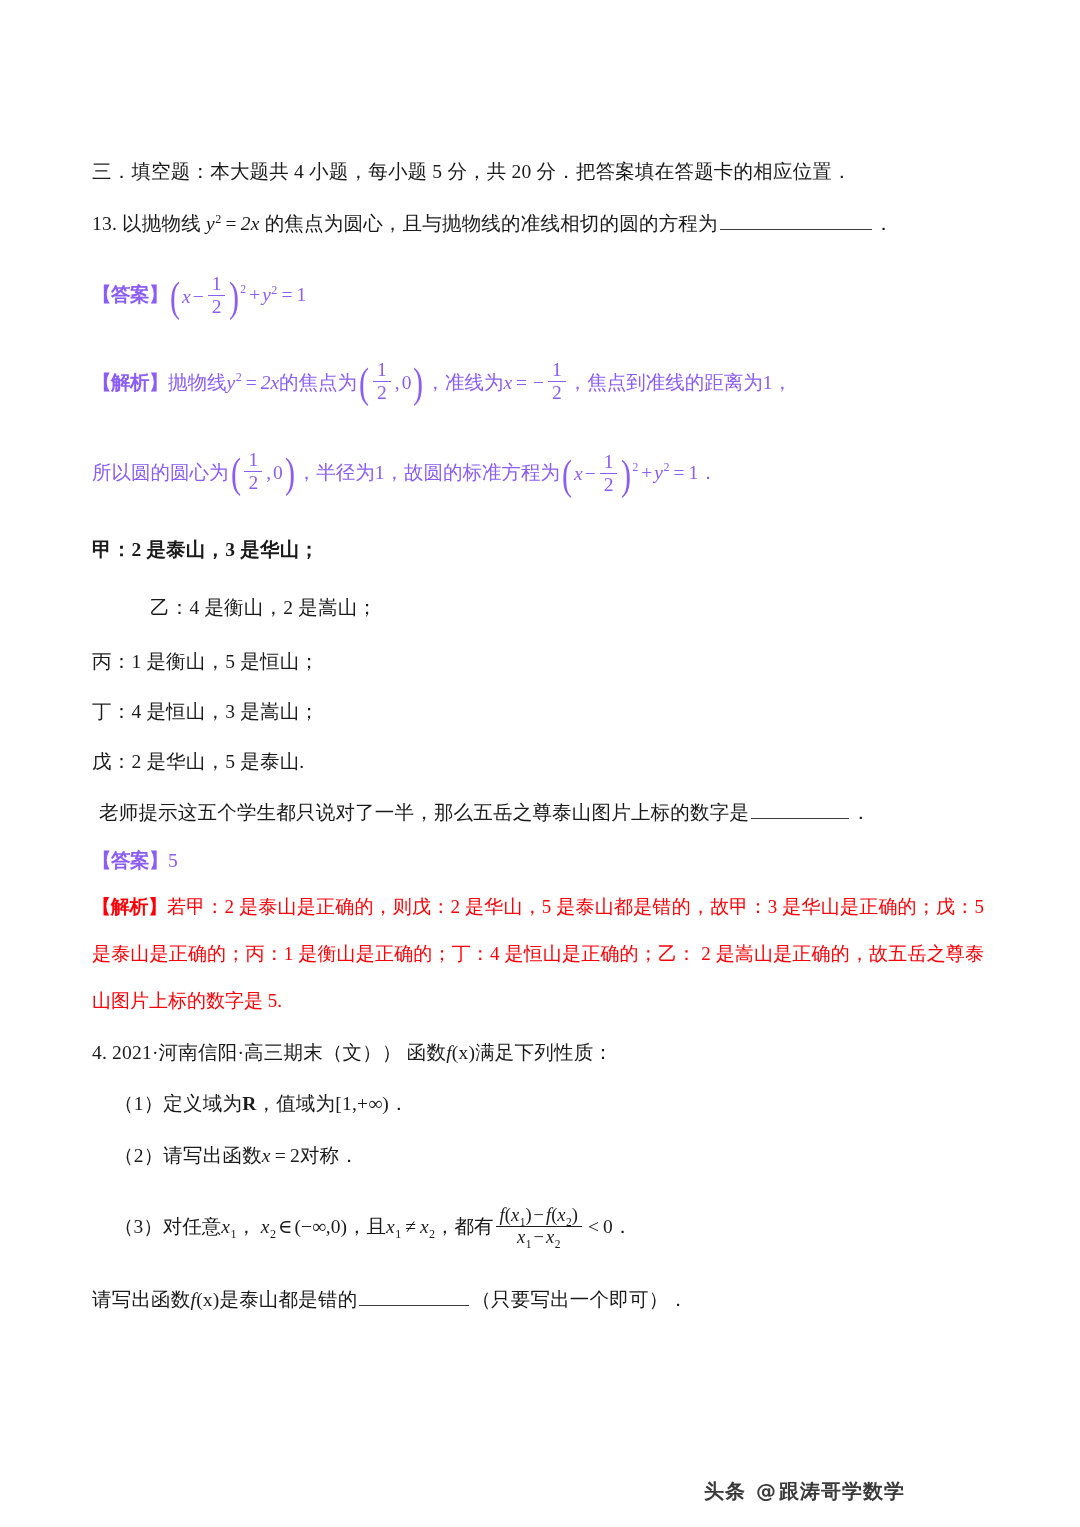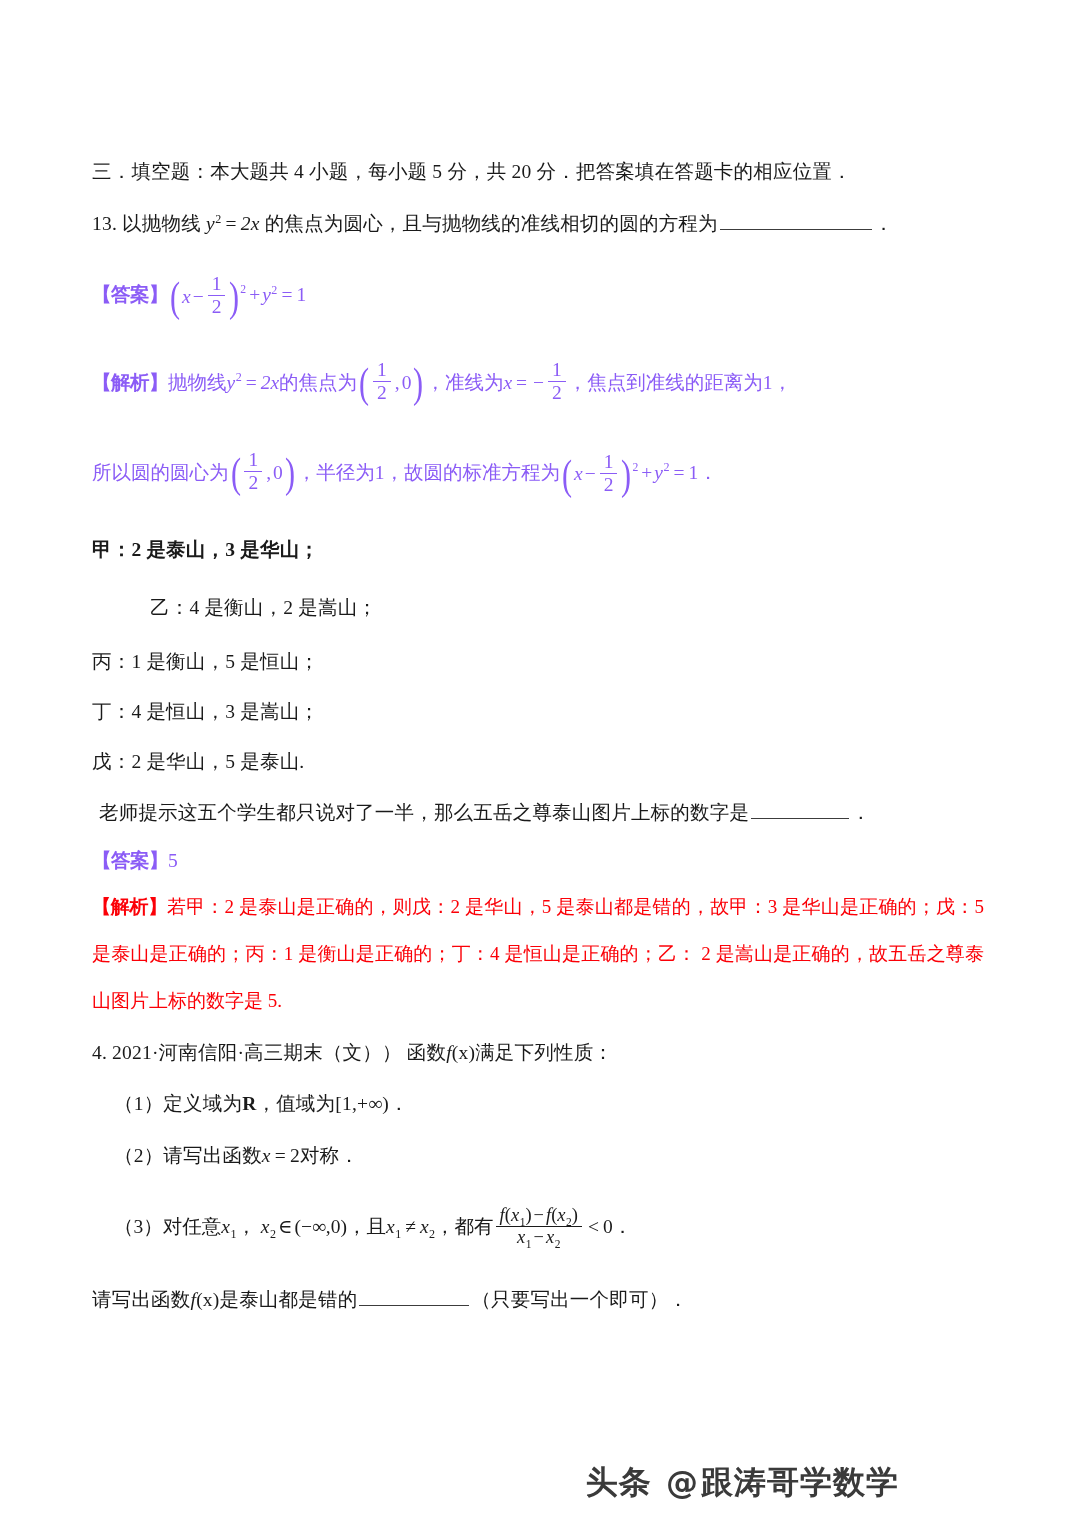--- a/index.html
+++ b/index.html
@@ -152,24 +152,24 @@
     font-size: 19.5px;
     line-height: 44px;
     white-space: nowrap;
   }
 
   .bb { font-weight: 700; font-style: normal; }
 
   
   .watermark {
     position: absolute;
-    right: 60px;
+    right: 54px;
     bottom: 22px;
     font-family: "DejaVu Sans", "Liberation Sans", sans-serif;
-    font-size: 32px;
+    font-size: 20px;
     font-weight: 700;
     letter-spacing: 1px;
     color: #2a2a2a;
     white-space: nowrap;
     opacity: 0.92;
   }
   .watermark .wm-at {
     font-family: "DejaVu Sans", "Liberation Sans", sans-serif;
     padding: 0 2px;
   }

